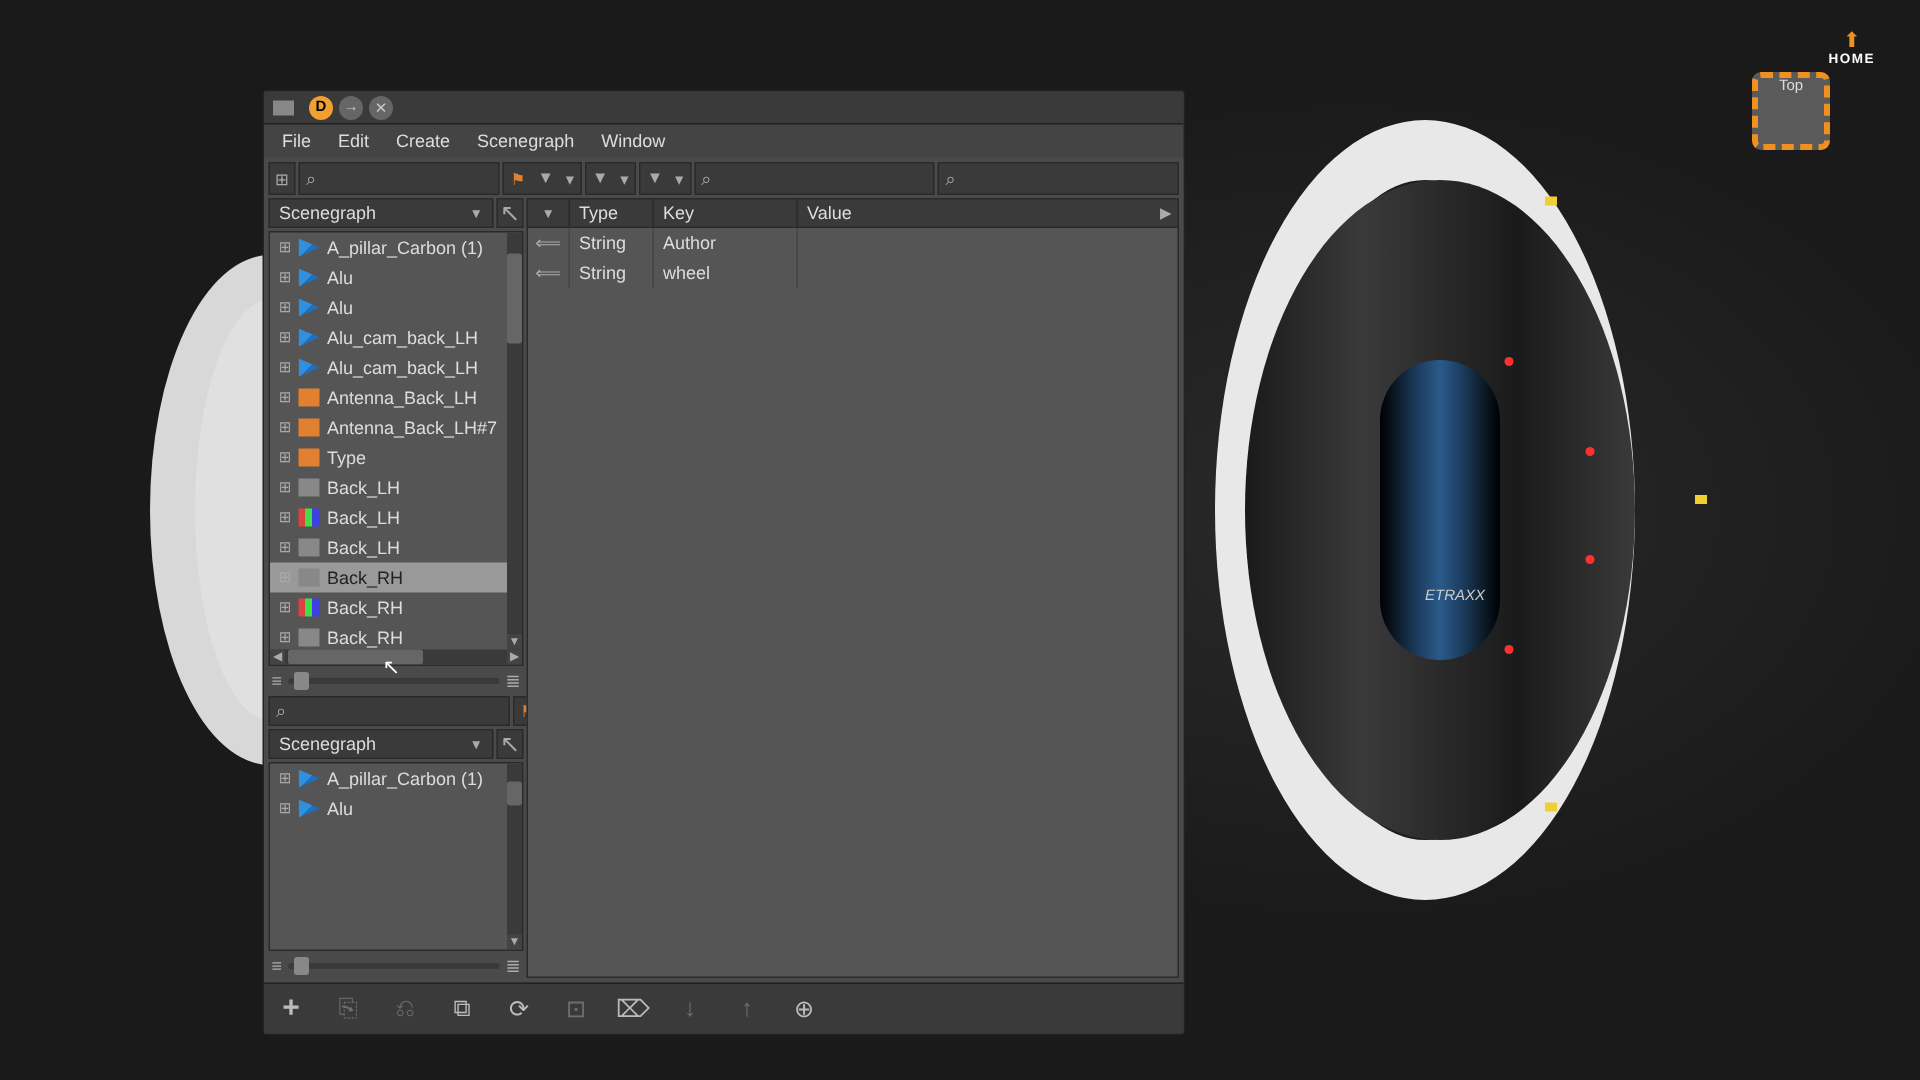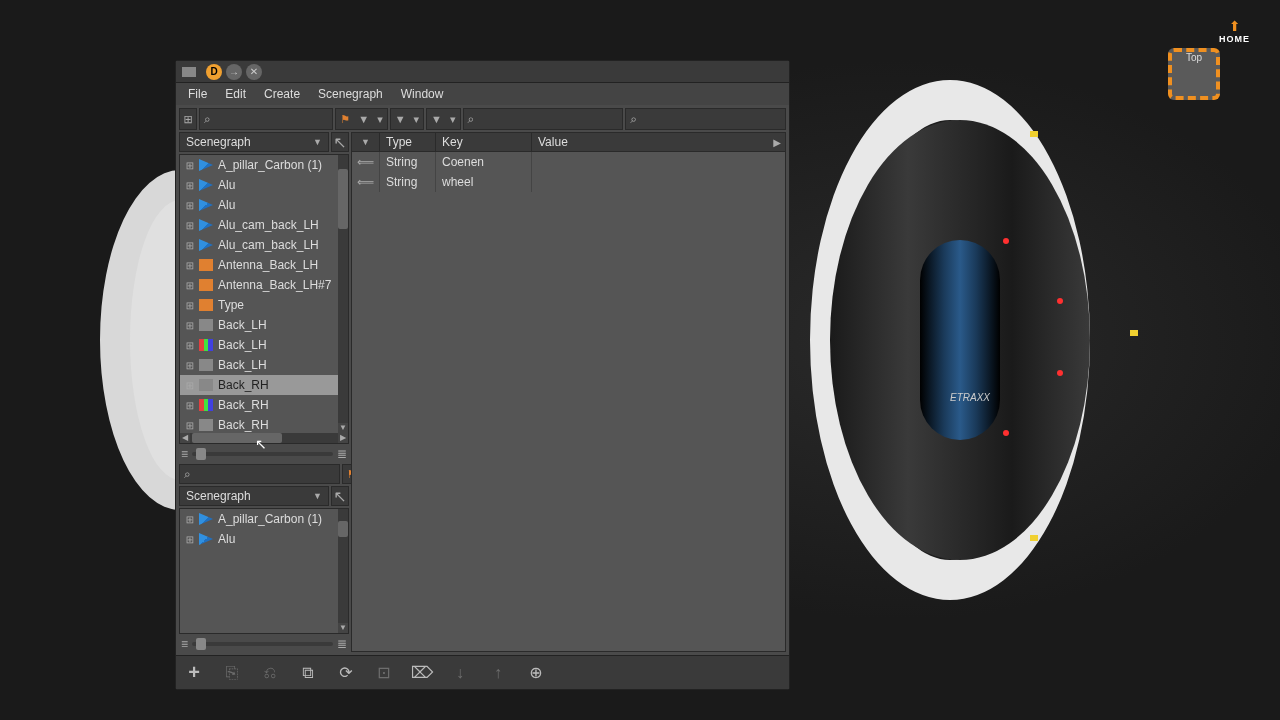--- a/index.html
+++ b/index.html
@@ -391,21 +391,21 @@
           <div class="meta-col key">Key</div>
           <div class="meta-col value">
             <span>Value</span>
             <span class="expand-arrow">▶</span>
           </div>
         </div>
         <div class="meta-body" id="meta-body">
             <div class="meta-row">
               <div class="meta-cell icon">⟸</div>
               <div class="meta-cell type">String</div>
-              <div class="meta-cell key">Coenen</div>
+              <div class="meta-cell key">Author</div>
             </div>
             <div class="meta-row">
               <div class="meta-cell icon">⟸</div>
               <div class="meta-cell type">String</div>
               <div class="meta-cell key">wheel</div>
             </div>
           </div>
       </div>
 
     </div>

